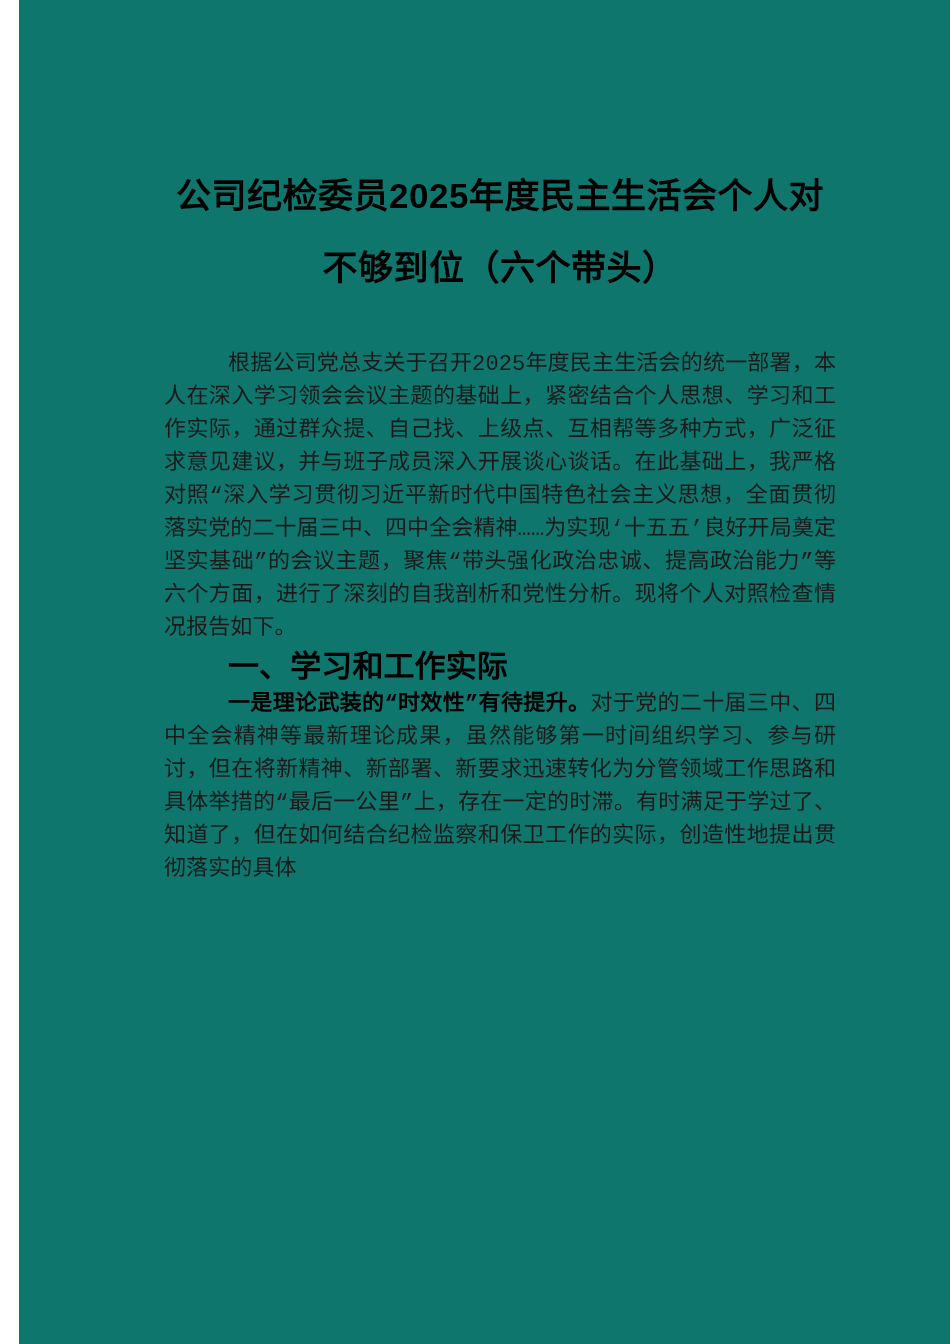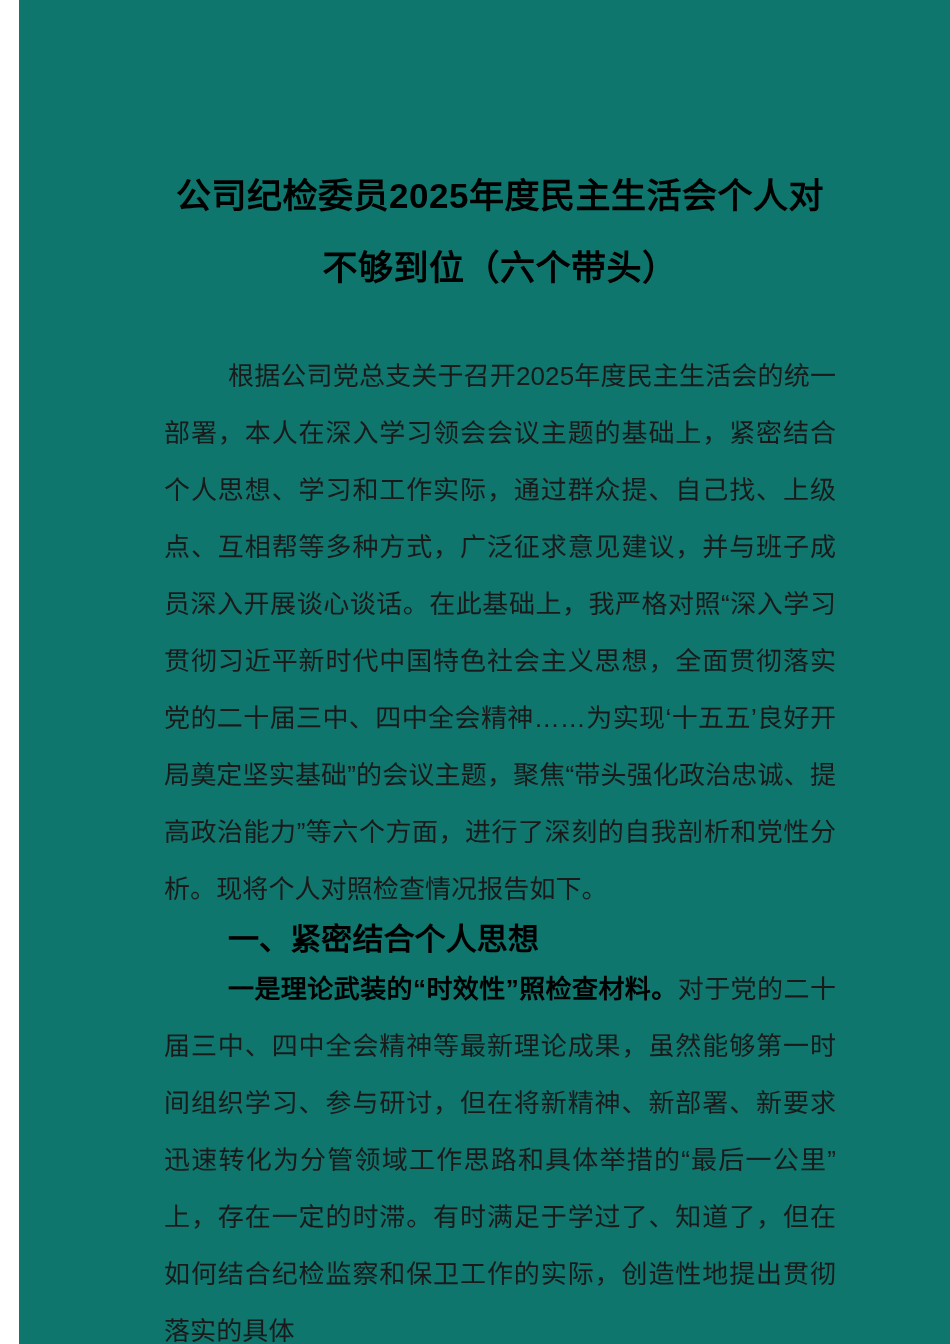--- a/index.html
+++ b/index.html
@@ -47,23 +47,23 @@
     color: #000000;
   }
 
   
   .body-block {
     margin-top: 44px;
   }
 
   p.para {
     margin: 0;
-    font-family: Liberation Sans, sans-serif;
-    font-size: 26px;
-    line-height: 57px;
+    font-family: Liberation Mono, monospace;
+    font-size: 22px;
+    line-height: 33px;
     text-align: justify;
     text-justify: inter-ideograph;
     text-indent: 64px;
     color: #1a1a1a;
     word-break: break-all;
     letter-spacing: 0.1px;
   }
 
   
   h2.section-heading {
@@ -93,20 +93,20 @@
     <h1 class="doc-title" style="color: rgb(0, 0, 0);">
       <span>公司纪检委员2025年度民主生活会个人对</span>
       <br>
       <span>不够到位（六个带头）</span>
     </h1>
 
     <div class="body-block">
 
       <p class="para" style="color: rgb(26, 26, 26);">根据公司党总支关于召开2025年度民主生活会的统一部署，本人在深入学习领会会议主题的基础上，紧密结合个人思想、学习和工作实际，通过群众提、自己找、上级点、互相帮等多种方式，广泛征求意见建议，并与班子成员深入开展谈心谈话。在此基础上，我严格对照“深入学习贯彻习近平新时代中国特色社会主义思想，全面贯彻落实党的二十届三中、四中全会精神……为实现‘十五五’良好开局奠定坚实基础”的会议主题，聚焦“带头强化政治忠诚、提高政治能力”等六个方面，进行了深刻的自我剖析和党性分析。现将个人对照检查情况报告如下。</p>
 
-      <h2 class="section-heading" style="color: rgb(0, 0, 0);">一、紧密结合个人思想</h2>
+      <h2 class="section-heading" style="color: rgb(0, 0, 0);">一、学习和工作实际</h2>
 
 
-      <p class="para" style="color: rgb(26, 26, 26);"><span class="lead-bold">一是理论武装的“时效性”照检查材料。</span><span>对于党的二十届三中、四中全会精神等最新理论成果，虽然能够第一时间组织学习、参与研讨，但在将新精神、新部署、新要求迅速转化为分管领域工作思路和具体举措的“最后一公里”上，存在一定的时滞。有时满足于学过了、知道了，但在如何结合纪检监察和保卫工作的实际，创造性地提出贯彻落实的具体</span></p>
+      <p class="para" style="color: rgb(26, 26, 26);"><span class="lead-bold">一是理论武装的“时效性”有待提升。</span><span>对于党的二十届三中、四中全会精神等最新理论成果，虽然能够第一时间组织学习、参与研讨，但在将新精神、新部署、新要求迅速转化为分管领域工作思路和具体举措的“最后一公里”上，存在一定的时滞。有时满足于学过了、知道了，但在如何结合纪检监察和保卫工作的实际，创造性地提出贯彻落实的具体</span></p>
 
     </div>
   </div>
 </div>
 
 </body></html>

